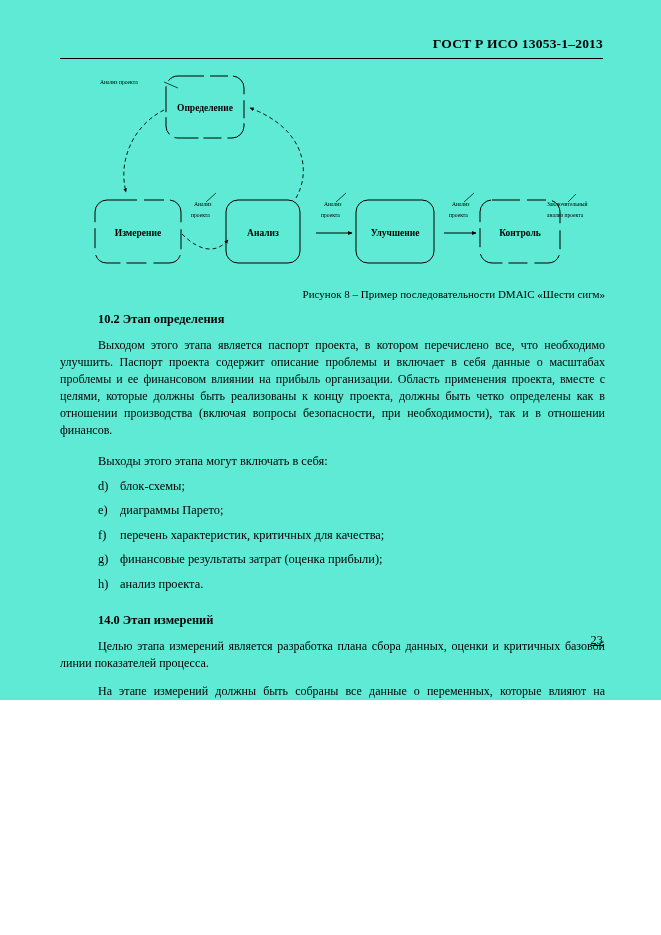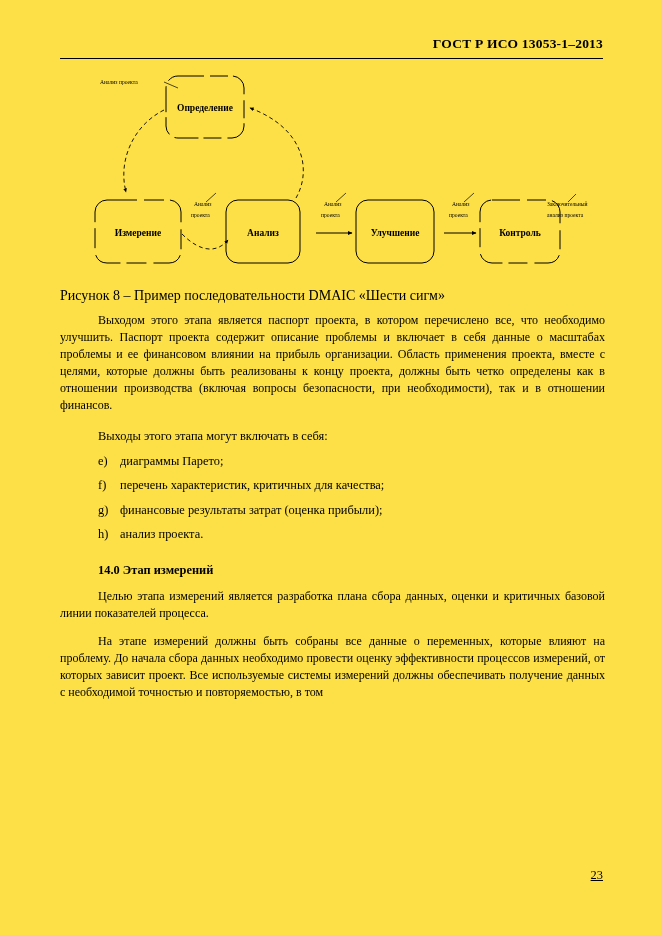--- a/index.html
+++ b/index.html
@@ -8,23 +8,23 @@
     padding: 0;
     background: #ffffff;
   }
   body {
     font-family: "Liberation Serif", "DejaVu Serif", serif;
     color: #000000;
   }
   .page {
     position: relative;
     width: 661px;
-    height: 935px;
+    height: 700px;
     margin: 0 auto;
-    background: #fde047;
+    background: #5eead4;
     overflow: hidden;
   }
 
   
   .header {
     position: absolute;
     top: 36px;
     left: 60px;
     right: 58px;
     height: 24px;
@@ -66,22 +66,22 @@
   .fig-small-label {
     font-family: "Liberation Serif", "DejaVu Serif", serif;
     font-size: 5.6px;
     fill: #000;
   }
   .fig-caption {
     position: absolute;
     left: 0;
     right: 0;
     top: 288px;
-    text-align: left;
-    font-size: 14px;
+    text-align: right;
+    font-size: 11px;
   }
 
   
   .content {
     position: absolute;
     left: 60px;
     top: 312px;
     width: 545px;
   }
   .h3 {
@@ -216,26 +216,30 @@
         <text class="fig-small-label" x="487" y="140">Заключительный</text>
         <text class="fig-small-label" x="487" y="151">анализ проекта</text>
       </g>
     </svg>
   </div>
 
   <div class="fig-caption" style="left:60px;right:56px;">Рисунок 8 – Пример последовательности DMAIC «Шести сигм»</div>
 
   <div class="content">
 
+    <h3 class="h3">10.2 Этап определения</h3>
 
     <p class="body">Выходом этого этапа является паспорт проекта, в котором перечислено все, что необходимо улучшить. Паспорт проекта содержит описание проблемы и включает в себя данные о масштабах проблемы и ее финансовом влиянии на прибыль организации. Область применения проекта, вместе с целями, которые должны быть реализованы к концу проекта, должны быть четко определены как в отношении производства (включая вопросы безопасности, при необходимости), так и в отношении финансов.</p>
 
     <p class="lead">Выходы этого этапа могут включать в себя:</p>
 
     <ul class="items">
+      <li>
+        <span class="marker">d)</span><span class="item-body">блок-схемы;</span>
+      </li>
       <li>
         <span class="marker">e)</span><span class="item-body">диаграммы Парето;</span>
       </li>
       <li>
         <span class="marker">f)</span><span class="item-body">перечень характеристик, критичных для качества;</span>
       </li>
       <li>
         <span class="marker">g)</span><span class="item-body">финансовые результаты затрат (оценка прибыли);</span>
       </li>
       <li>

